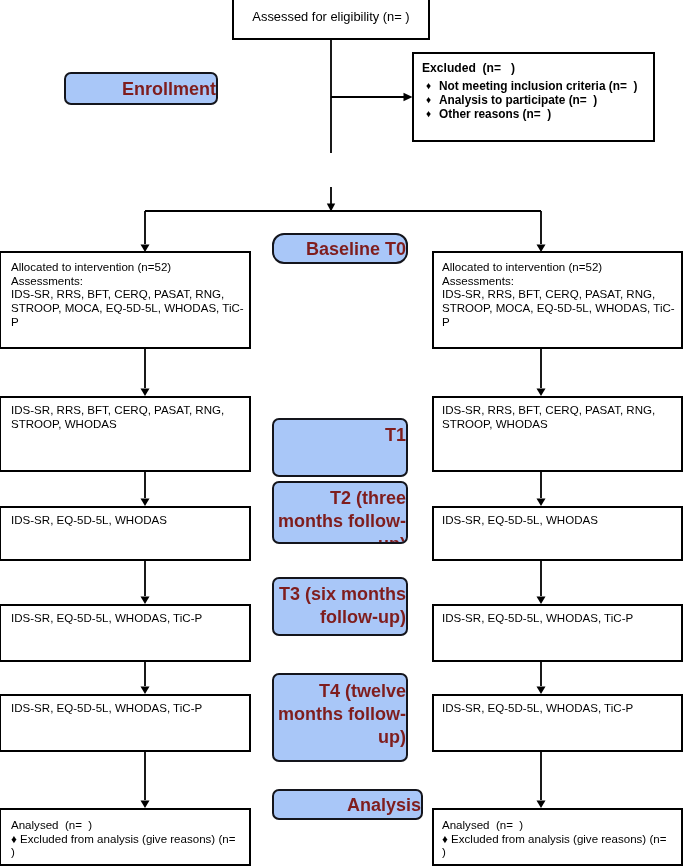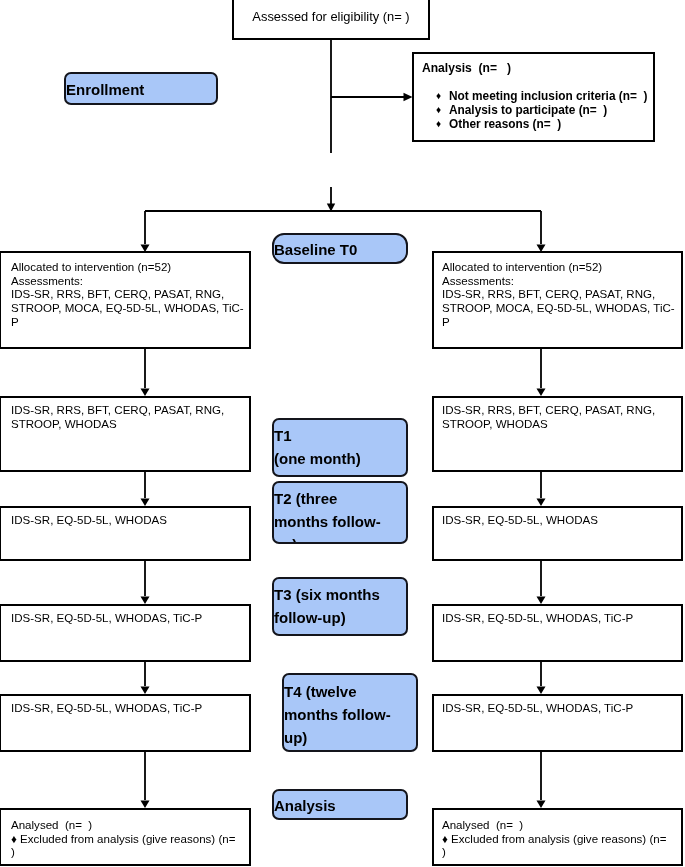--- a/index.html
+++ b/index.html
@@ -17,28 +17,28 @@
     border:2px solid #000; background:#fff; color:#000;
     font-size:11.55px; line-height:13.65px;
     overflow:hidden; white-space:normal;
   }
   .box.center { text-align:center; font-weight:normal; font-size:12.9px; }
 
   
   .stage {
     position:absolute; box-sizing:border-box;
     border:2px solid #14151c; border-radius:7px;
-    background:#a9c7f8; color:#000000;
-    font-weight:bold; font-size:15px; line-height:23px;
-    text-align:left; overflow:hidden;
+    background:#a9c7f8; color:#7f1d1d;
+    font-weight:bold; font-size:18px; line-height:23px;
+    text-align:right; overflow:hidden;
     display:block;
   }
   svg#wires { position:absolute; left:0; top:0; width:685px; height:867px; }
   .box .ln { white-space:pre; display:block; }
-  .excl-list { margin:14px; padding:0; }
+  .excl-list { margin:4px; padding:0; }
   .excl-head { font-weight:bold; font-size:12.1px; }
   .excl-item { font-weight:bold; font-size:11.85px; }
   .excl-bullet { display:inline-block; width:13px; font-size:10px; vertical-align:1px; }
 </style>
 </head>
 <body>
 
 <div id="diagram">
 
   <svg id="wires" viewBox="0 0 685 867">
@@ -78,56 +78,55 @@
     </g>
   </svg>
 
   <div class="box center" style="left:232px; top:-2px; width:198px; height:42px; padding-top:10px;">Assessed for eligibility (n=  )</div>
 
   <div class="stage" style="left:64px; top:72px; width:154px; height:33px; padding-top:4px;">
     <div>Enrollment</div>
   </div>
 
   <div class="box" style="left:412px; top:52px; width:243px; height:90px; padding:8px 0 0 8px; line-height:13.1px;">
-      <div class="ln excl-head">Analysis  (n=   )</div>
+      <div class="ln excl-head">Excluded  (n=   )</div>
       <div class="excl-list">
         <div class="ln excl-item"><span class="excl-bullet">♦</span><span>Not meeting inclusion criteria (n=  )</span></div>
         <div class="ln excl-item"><span class="excl-bullet">♦</span><span>Analysis to participate (n=  )</span></div>
         <div class="ln excl-item"><span class="excl-bullet">♦</span><span>Other reasons (n=  )</span></div>
       </div>
     </div>
 
 
   <div class="stage" style="left:272px; top:233px; width:136px; height:31px; padding-top:3px;border-radius:12px;">
     <div>Baseline T0</div>
   </div>
 
   <div class="stage" style="left:272px; top:370px; width:136px; height:59px; padding-top:4px;margin-top:48px;">
     <div>T1</div>
-    <div>(one month)</div>
   </div>
 
   <div class="stage" style="left:272px; top:481px; width:136px; height:63px; padding-top:4px;">
     <div>T2 (three</div>
     <div>months follow-</div>
     <div>up)</div>
   </div>
 
   <div class="stage" style="left:272px; top:577px; width:136px; height:59px; padding-top:4px;">
     <div>T3 (six months</div>
     <div>follow-up)</div>
   </div>
 
-  <div class="stage" style="left:282px; top:673px; width:136px; height:79px; padding-top:5px;">
+  <div class="stage" style="left:272px; top:673px; width:136px; height:89px; padding-top:5px;">
     <div>T4 (twelve</div>
     <div>months follow-</div>
     <div>up)</div>
   </div>
 
-  <div class="stage" style="left:272px; top:789px; width:136px; height:31px; padding-top:3px;">
+  <div class="stage" style="left:272px; top:789px; width:151px; height:31px; padding-top:3px;">
     <div>Analysis</div>
   </div>
 
   <div class="box" style="left:-1px; top:251px; width:252px; height:98px; padding:8px 1px 0 10px;">
     <div class="ln">Allocated to intervention (n=52)</div>
     <div class="ln">Assessments:</div>
     <div class="ln">IDS-SR, RRS, BFT, CERQ, PASAT, RNG,</div>
     <div class="ln">STROOP, MOCA, EQ-5D-5L, WHODAS, TiC-</div>
     <div class="ln">P</div>
   </div>

